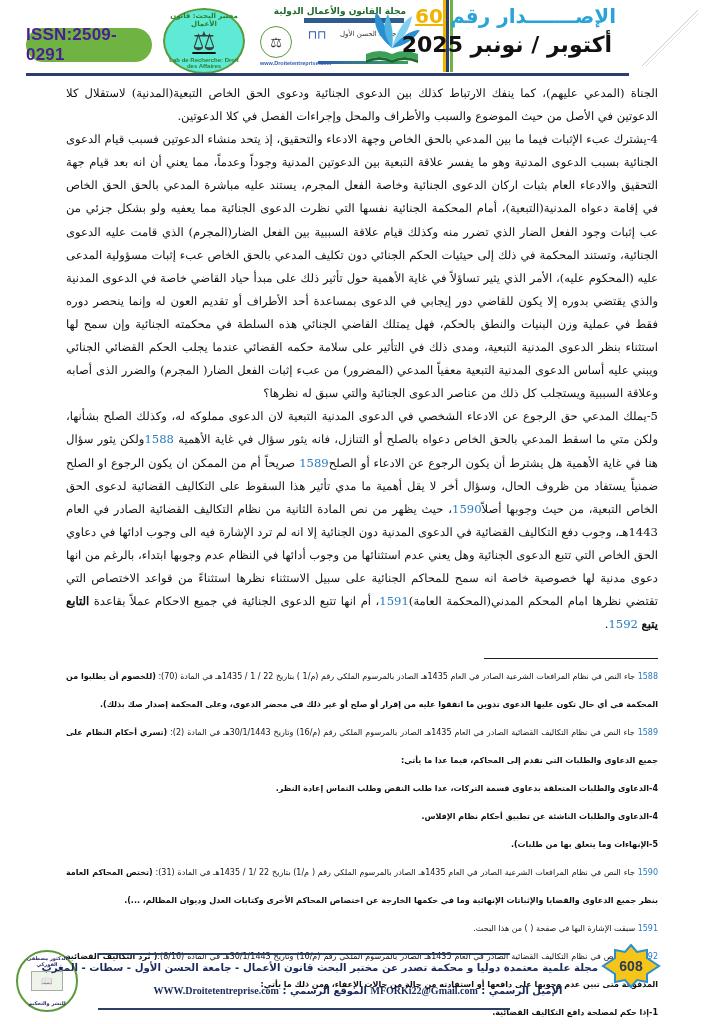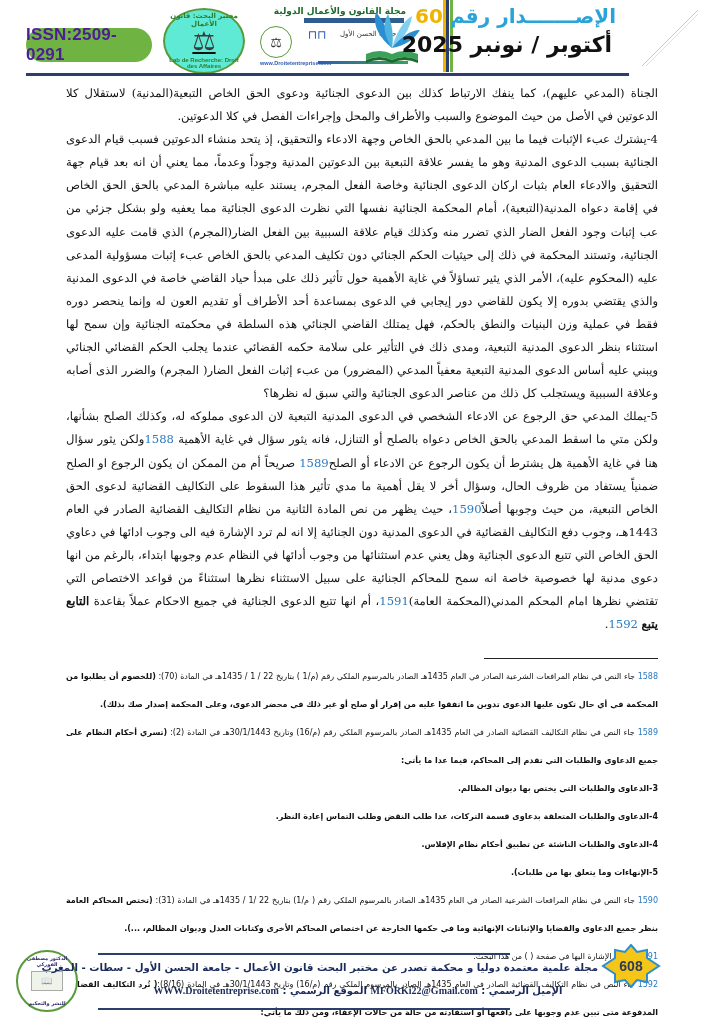--- a/index.html
+++ b/index.html
@@ -20,21 +20,21 @@
   .banner .b-uni { position:absolute; left:84px; top:24px; font-size:7px; color:#333; }
   .banner .b-url { position:absolute; left:4px; top:54px; font-size:5.5px; color:#2f5cb0; font-family:"Liberation Sans", sans-serif; font-weight:bold; }
   .banner .b-bar { position:absolute; left:62px; top:55px; width:90px; height:3px; background:linear-gradient(90deg,#2f5cb0,#3aa05a); }
 
   .book { position:absolute; left:362px; top:8px; width:60px; height:60px; }
 
   .vbars { position:absolute; left:443px; top:0; height:72px; width:12px; }
   .vbars span { position:absolute; top:0; bottom:0; width:3px; }
 
   .issue-line { position:absolute; right:108px; top:4px; direction:rtl; font-size:20px; font-weight:bold; color:#2aa3d8; white-space:nowrap; }
-  .issue-line .num { color:#f0b400; }
+  .issue-line .num { color:#f0b400;text-decoration:underline; }
   .date-line { position:absolute; right:112px; top:32px; direction:rtl; font-size:22px; font-weight:bold; color:#111; white-space:nowrap; }
   .diag { position:absolute; left:640px; top:8px; width:60px; height:60px; }
 
   .header-rule { position:absolute; left:26px; right:95px; top:73px; height:3px; background:#2c3e6a; }
 
   
   .body-text { position:absolute; left:66px; right:66px; top:82px; direction:rtl; text-align:justify; font-family:"DejaVu Serif", serif; font-size:11.6px; line-height:23.1px; color:#111; }
   .body-text p { margin:0; }
   .fnref { color:#2a7ac0; }
   .bold { font-weight:bold; }
@@ -113,21 +113,20 @@
   <p>الجناة (المدعي عليهم)، كما ينفك الارتباط كذلك بين الدعوى الجنائية ودعوى الحق الخاص التبعية(المدنية) لاستقلال كلا الدعوتين في الأصل من حيث الموضوع والسبب والأطراف والمحل وإجراءات الفصل في كلا الدعوتين.</p>
   <p>4-يشترك عبء الإثبات فيما ما بين المدعي بالحق الخاص وجهة الادعاء والتحقيق، إذ يتحد منشاء الدعوتين فسبب قيام الدعوى الجنائية بسبب الدعوى المدنية وهو ما يفسر علاقة التبعية بين الدعوتين المدنية وجوداً وعدماً، مما يعني أن انه بعد قيام جهة التحقيق والادعاء العام بثبات اركان الدعوى الجنائية وخاصة الفعل المجرم، يستند عليه مباشرة المدعي بالحق الحق الخاص في إقامة دعواه المدنية(التبعية)، أمام المحكمة الجنائية نفسها التي نظرت الدعوى الجنائية مما يعفيه ولو بشكل جزئي من عب إثبات وجود الفعل الضار الذي تضرر منه وكذلك قيام علاقة السببية بين الفعل الضار(المجرم) الذي قامت عليه الدعوى الجنائية، وتستند المحكمة في ذلك إلى حيثيات الحكم الجنائي دون تكليف المدعي بالحق الخاص عبء إثبات مسؤولية المدعى عليه (المحكوم عليه)، الأمر الذي يثير تساؤلاً في غاية الأهمية حول تأثير ذلك على مبدأ حياد القاضي خاصة في الدعوى المدنية والذي يقتضي بدوره إلا يكون للقاضي دور إيجابي في الدعوى بمساعدة أحد الأطراف أو تقديم العون له وإنما ينحصر دوره فقط في عملية وزن البنيات والنطق بالحكم، فهل يمتلك القاضي الجنائي هذه السلطة في محكمته الجنائية وإن سمح لها استثناء بنظر الدعوى المدنية التبعية، ومدى ذلك في التأثير على سلامة حكمه القضائي عندما يجلب الحكم القضائي الجنائي ويبني عليه أساس الدعوى المدنية التبعية معفياً المدعي (المضرور) من عبء إثبات الفعل الضار( المجرم) والضرر الذى أصابه وعلاقة السببية ويستجلب كل ذلك من عناصر الدعوى الجنائية والتي سبق له نظرها؟</p>
   <p><span>5-يملك المدعي حق الرجوع عن الادعاء الشخصي في الدعوى المدنية التبعية لان الدعوى مملوكه له، وكذلك الصلح بشأنها، ولكن متي ما اسقط المدعي بالحق الخاص دعواه بالصلح أو التنازل، فانه يثور سؤال في غاية الأهمية</span> <a class="fnref">1588</a><span>ولكن يثور سؤال هنا في غاية الأهمية هل يشترط أن يكون الرجوع عن الادعاء أو الصلح</span><a class="fnref">1589</a><span> صريحاً أم من الممكن ان يكون الرجوع او الصلح ضمنياً يستفاد من ظروف الحال، وسؤال أخر لا يقل أهمية ما مدي تأثير هذا السقوط على التكاليف القضائية لدعوى الحق الخاص التبعية، من حيث وجوبها أصلاً</span><a class="fnref">1590</a><span>، حيث يظهر من نص المادة الثانية من نظام التكاليف القضائية الصادر في العام 1443هـ، وجوب دفع التكاليف القضائية في الدعوى المدنية دون الجنائية إلا انه لم ترد الإشارة فيه الى وجوب ادائها في دعاوي الحق الخاص التي تتبع الدعوى الجنائية وهل يعني عدم استثنائها من وجوب أدائها في النظام عدم وجوبها ابتداء، بالرغم من انها دعوى مدنية لها خصوصية خاصة انه سمح للمحاكم الجنائية على سبيل الاستثناء نظرها استثناءً من قواعد الاختصاص التي تقتضي نظرها امام المحكم المدني(المحكمة العامة)</span><a class="fnref">1591</a><span>، أم انها تتبع الدعوى الجنائية في جميع الاحكام عملاً بقاعدة </span><span class="bold">التابع يتبع</span> <a class="fnref">1592</a><span>.</span></p>
 </div>
 
 <div class="fn-rule"></div>
 
 <div class="footnotes" id="footnotes">
     <p><a class="fnref">1588</a><span> جاء النص في نظام المرافعات الشرعية الصادر في العام 1435هـ الصادر بالمرسوم الملكي رقم (م/1 ) بتاريخ 22 / 1 / 1435هـ في المادة (70): </span><span class="fn-bold">(للخصوم أن يطلبوا من المحكمة في أي حال تكون عليها الدعوى تدوين ما اتفقوا عليه من إقرار أو صلح أو غير ذلك في محضر الدعوى، وعلى المحكمة إصدار صك بذلك).</span></p>
     <p><a class="fnref">1589</a><span> جاء النص في نظام التكاليف القضائية الصادر في العام 1435هـ الصادر بالمرسوم الملكي رقم (م/16) وتاريخ 30/1/1443هـ في المادة (2): </span><span class="fn-bold">(تسري أحكام النظام على جميع الدعاوى والطلبات التي تقدم إلى المحاكم، فيما عدا ما يأتي:</span></p>
-    <p><span class="fn-bold">3-الدعاوى والطلبات التي يختص بها ديوان المظالم.</span></p>
     <p><span class="fn-bold">4-الدعاوى والطلبات المتعلقة بدعاوى قسمة التركات، عدا طلب النقض وطلب التماس إعادة النظر.</span></p>
     <p><span class="fn-bold">4-الدعاوى والطلبات الناشئة عن تطبيق أحكام نظام الإفلاس.</span></p>
     <p><span class="fn-bold">5-الإنهاءات وما يتعلق بها من طلبات).</span></p>
     <p><a class="fnref">1590</a><span> جاء النص في نظام المرافعات الشرعية الصادر في العام 1435هـ الصادر بالمرسوم الملكي رقم ( م/1) بتاريخ 22 /1 / 1435هـ في المادة (31): </span><span class="fn-bold">(تختص المحاكم العامة بنظر جميع الدعاوى والقضايا والإثباتات الإنهائية وما في حكمها الخارجة عن اختصاص المحاكم الأخرى وكتابات العدل وديوان المظالم، ...).</span></p>
     <p><a class="fnref">1591</a><span> سبقت الإشارة اليها في صفحة ( ) من هذا البحث.</span></p>
     <p><a class="fnref">1592</a><span> جاء النص في نظام التكاليف القضائية الصادر في العام 1435هـ الصادر بالمرسوم الملكي رقم (م/16) وتاريخ 30/1/1443هـ في المادة (8/16):</span><span class="fn-bold">( تُرد التكاليف القضائية المدفوعة متى تبين عدم وجوبها على دافعها أو استفادته من حالة من حالات الإعفاء، ومن ذلك ما يأتي:</span></p>
     <p><span class="fn-bold">1-إذا حكم لمصلحة دافع التكاليف القضائية.</span></p>
   </div>
 
 <div class="footer-seal">

